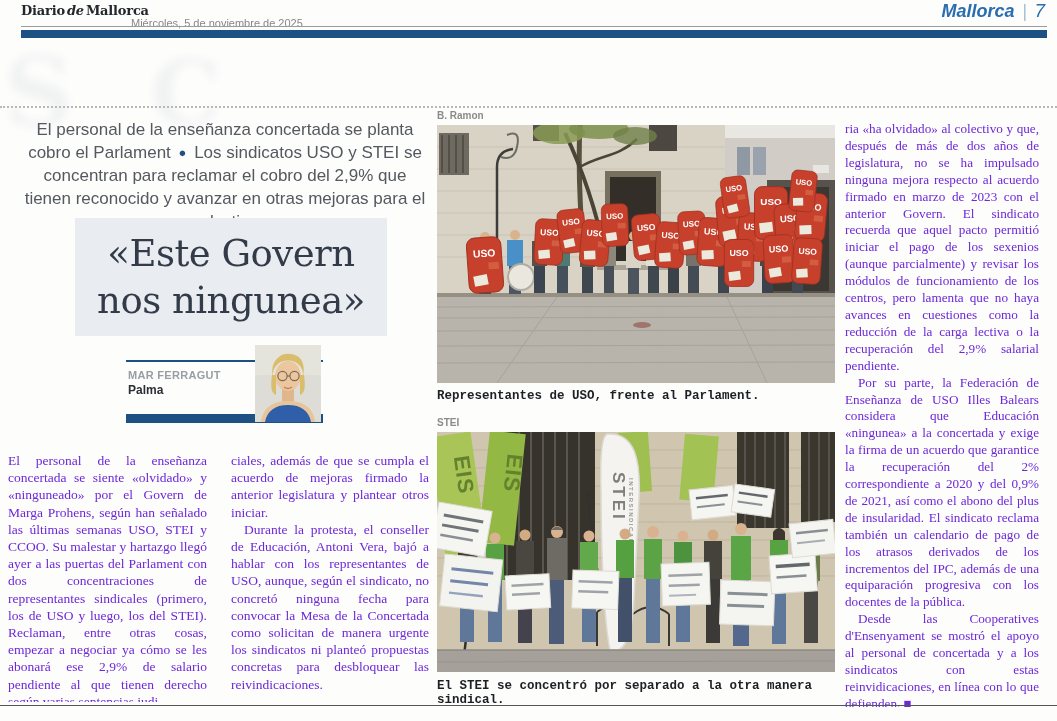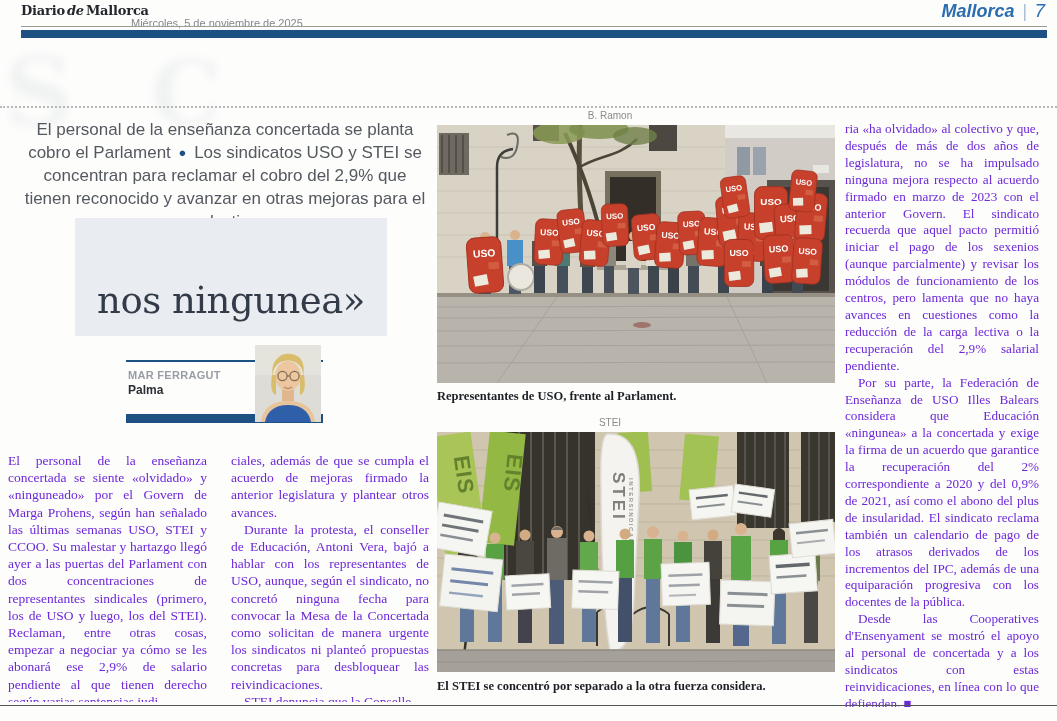--- a/index.html
+++ b/index.html
@@ -47,25 +47,25 @@
   .serif-col p{margin:0;}
   .serif-col p + p{text-indent:13px;}
   .col1{left:8px;top:452px;width:199px;height:250px;}
   .col2{left:231px;top:452px;width:198px;height:250px;}
   .col3{left:845px;top:121px;width:194px;height:586px;font-size:13.2px;line-height:16.9px;}
   
   .photo{position:absolute;left:437px;width:398px;overflow:hidden;background:#c9c4ba;}
   .photo1{top:125px;height:258px;}
   .photo2{top:432px;height:240px;}
   .photo svg{display:block;}
-  .credit{position:absolute;left:411px;width:398px;text-align:center;
-    font-size:10px;color:#8b8b88;}
+  .credit{position:absolute;left:437px;width:398px;text-align:left;
+    font-size:10px;color:#8b8b88;font-weight:bold;}
   .credit1{top:110px;}
   .credit2{top:417px;}
-  .caption{position:absolute;left:437px;width:398px;font-family:Liberation Serif, serif;
+  .caption{position:absolute;left:437px;width:398px;font-family:Liberation Mono, monospace;
     font-weight:bold;font-size:12.5px;color:#1c1f24;}
   .caption1{top:389px;}
   .caption2{top:679px;}
   .bottom-rule{position:absolute;left:0;top:705px;width:1057px;height:1px;background:#55565a;}
   
   .uso-t{fill:#ffffff;font-family:"Liberation Sans",sans-serif;font-weight:bold;
     font-size:9px;text-anchor:middle;}
   .flag-t{fill:#64822e;font-family:"Liberation Sans",sans-serif;font-weight:bold;
     font-size:22px;text-anchor:middle;letter-spacing:1px;}
   .stei-banner-t{fill:#807f79;font-family:"Liberation Sans",sans-serif;font-weight:bold;
@@ -92,21 +92,21 @@
   <div class="dotted-rule"></div>
 
   <div class="lead">
     <span>El personal de la enseñanza concertada se planta cobro el Parlament</span>
     <span class="bullet">●</span>
     <span>Los sindicatos USO y STEI se concentran para reclamar el cobro del 2,9% que tienen reconocido y avanzar en otras mejoras para el colectivo</span>
   </div>
 
   <div class="headline-box">
     <div class="headline">
-      <br>
+      <span>«Este Govern</span><br>
       <span>nos ningunea»</span>
     </div>
   </div>
 
   <div class="byline-block">
     <div class="byline-topline"></div>
     <div class="byline-author">MAR FERRAGUT</div>
     <div class="byline-loc">Palma</div>
     <div class="byline-bar"></div>
     <div class="byline-photo">
@@ -125,23 +125,22 @@
         <line x1="32" y1="31" x2="35" y2="31" stroke="#7d6c54" stroke-width="1.2"></line>
         <path d="M29,42 Q33,45 37,42" fill="none" stroke="#b98868" stroke-width="1.3"></path>
       </svg>
     </div>
   </div>
 
   <div class="serif-col col1">
     <p>El personal de la enseñanza concertada se siente «olvidado» y «ninguneado» por el Govern de Marga Prohens, según han señalado las últimas semanas USO, STEI y CCOO. Su malestar y hartazgo llegó ayer a las puertas del Parlament con dos concentraciones de representantes sindicales (primero, los de USO y luego, los del STEI). Reclaman, entre otras cosas, empezar a negociar ya cómo se les abonará ese 2,9% de salario pendiente al que tienen derecho según varias sentencias judi-</p>
   </div>
   <div class="serif-col col2">
-    <p>ciales, además de que se cumpla el acuerdo de mejoras firmado la anterior legislatura y plantear otros avances.</p>
+    <p>ciales, además de que se cumpla el acuerdo de mejoras firmado la anterior legislatura y plantear otros iniciar.</p>
     <p>Durante la protesta, el conseller de Educación, Antoni Vera, bajó a hablar con los representantes de USO, aunque, según el sindicato, no concretó ninguna fecha para convocar la Mesa de la Concertada como solicitan de manera urgente los sindicatos ni planteó propuestas concretas para desbloquear las reivindicaciones.</p>
-    <p>STEI denuncia que la Conselle-</p>
   </div>
   <div class="serif-col col3">
     <p>ria «ha olvidado» al colectivo y que, después de más de dos años de legislatura, no se ha impulsado ninguna mejora respecto al acuerdo firmado en marzo de 2023 con el anterior Govern. El sindicato recuerda que aquel pacto permitió iniciar el pago de los sexenios (aunque parcialmente) y revisar los módulos de funcionamiento de los centros, pero lamenta que no haya avances en cuestiones como la reducción de la carga lectiva o la recuperación del 2,9% salarial pendiente.</p>
     <p>Por su parte, la Federación de Enseñanza de USO Illes Balears considera que Educación «ningunea» a la concertada y exige la firma de un acuerdo que garantice la recuperación del 2% correspondiente a 2020 y del 0,9% de 2021, así como el abono del plus de insularidad. El sindicato reclama también un calendario de pago de los atrasos derivados de los incrementos del IPC, además de una equiparación progresiva con los docentes de la pública.</p>
     <p>Desde las Cooperatives d'Ensenyament se mostró el apoyo al personal de concertada y a los sindicatos con estas reinvidicaciones, en línea con lo que defienden. ■</p>
   </div>
 
   <div class="credit credit1">B. Ramon</div>
   <div class="photo photo1">
     <svg width="398" height="258" viewBox="0 0 398 258">
@@ -496,16 +495,16 @@
             <line x1="5" y1="17" x2="30" y2="17" stroke="#8a8f93" stroke-width="2"></line>
           </g>
         <g transform="translate(352,92) rotate(-6)">
             <rect width="44" height="34" fill="#f4f4f0" stroke="#dedbd3"></rect>
             <line x1="6" y1="10" x2="38" y2="10" stroke="#8a8f93" stroke-width="2.5"></line>
             <line x1="6" y1="20" x2="34" y2="20" stroke="#a8acb0" stroke-width="2"></line>
           </g>
       </g>
     </svg>
   </div>
-  <div class="caption caption2">El STEI se concentró por separado a la otra fuerza considera.</div>
+  <div class="caption caption2">El STEI se concentró por separado a la otra manera sindical.</div>
 
   <div class="bottom-rule"></div>
 </div>
 
 </body></html>

